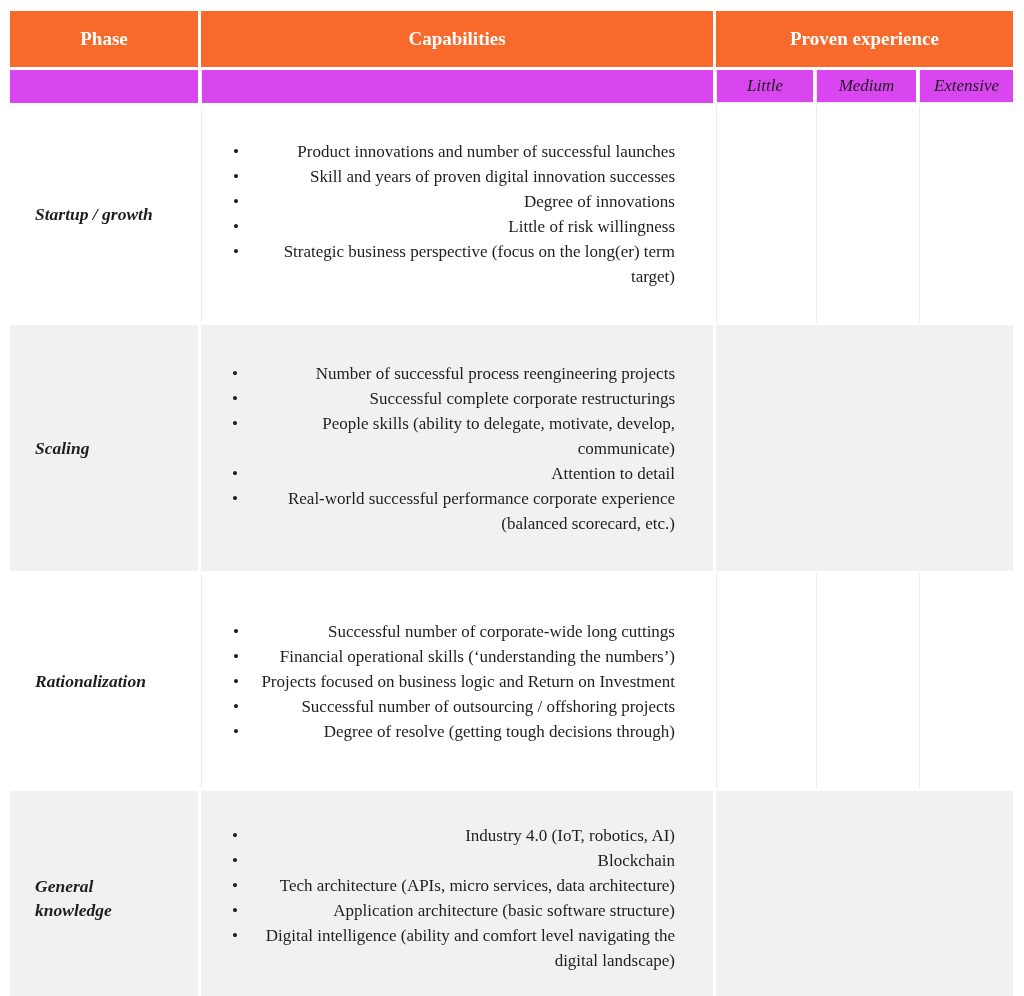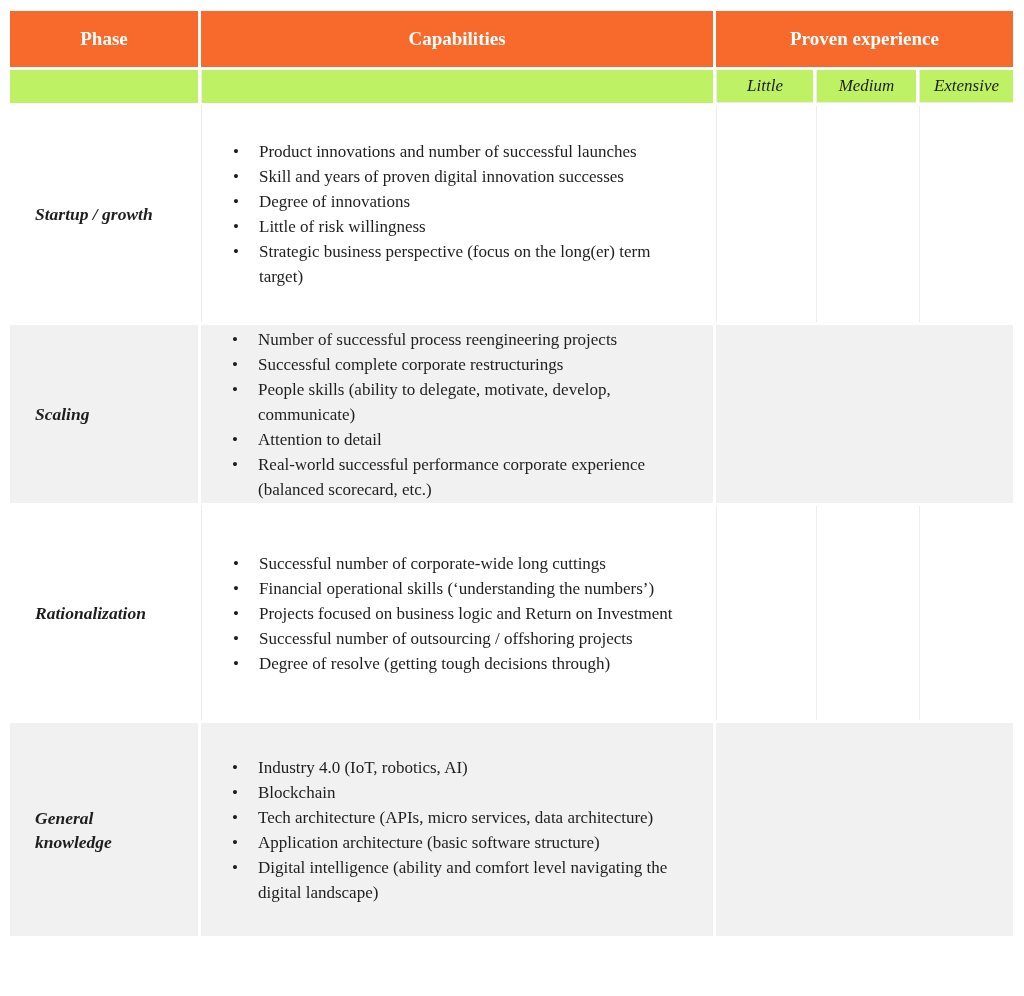--- a/index.html
+++ b/index.html
@@ -32,46 +32,46 @@
   tr.head th{
     background:var(--accent);
     color:#ffffff;
     font-weight:bold;
     font-size:19px;
     text-align:center;
     height:56px;
   }
 
   
-  tr.subhead td{height:32px;background:#bef264;}
+  tr.subhead td{height:32px;background:#d946ef;}
   tr.subhead td.exp{
     font-style:italic;
     font-size:17px;
     text-align:center;
     border-bottom:1px solid var(--line);
   }
   .div-left{border-left:1px solid var(--line);}
 
   
   td.phase{
     font-weight:bold;
     font-size:17.5px;
     line-height:24px;
     padding-left:25px;
     padding-right:26px;
     background:#ffffff;
     font-style:italic;
   }
-  td.caps{background:#ffffff;padding-right:38px;}
+  td.caps{background:#ffffff;padding-right:38px;text-align:right;}
   td.exp-cell{background:#ffffff;}
   tr.shaded td{background:var(--shade);}
   td.exp-merged{background:var(--shade);}
 
   tr.r1 td{height:216px;}
-  tr.r2 td{height:178px;}
+  tr.r2 td{height:246px;}
   tr.r3 td{height:214px;}
   tr.r4 td{height:213px;}
 
   ul.bullets{
     margin:0;padding:0;list-style:none;
   }
   ul.bullets li{
     position:relative;
     padding-left:57px;
     font-size:17px;

